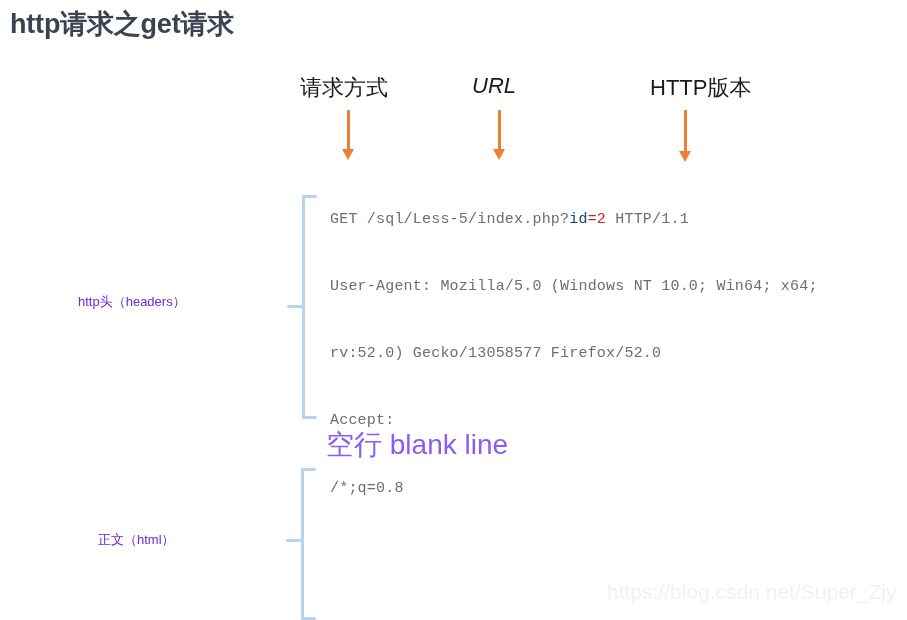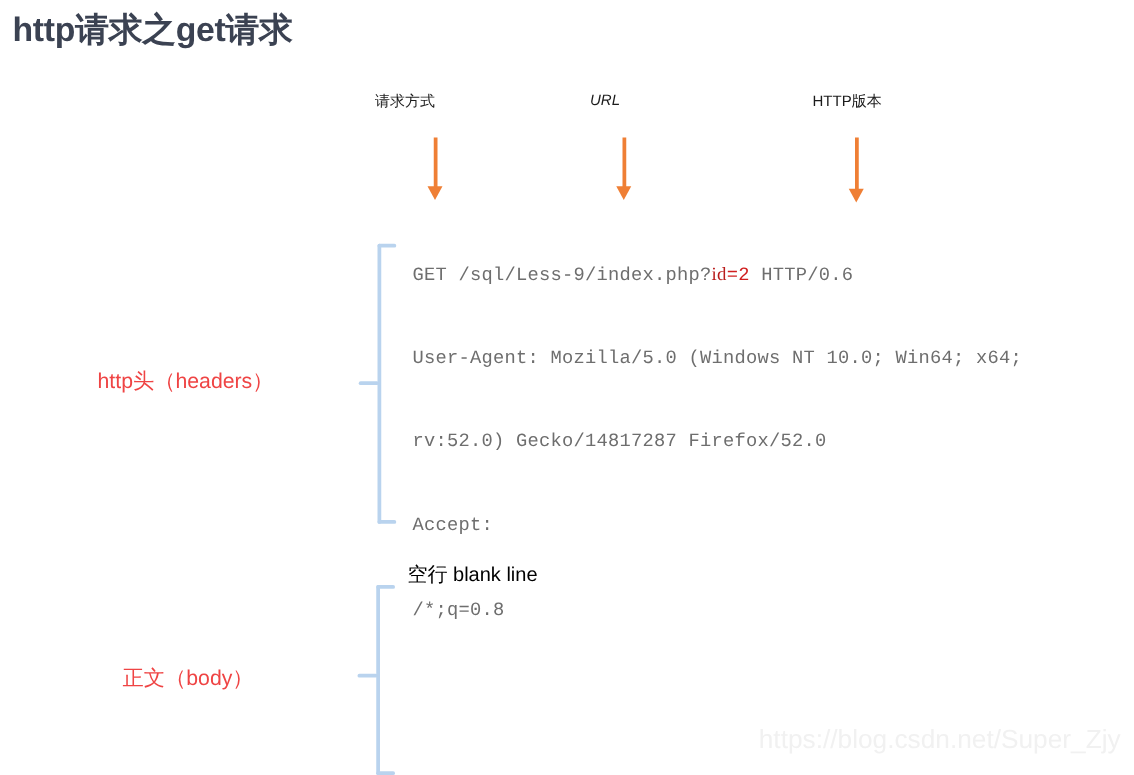--- a/index.html
+++ b/index.html
@@ -19,21 +19,21 @@
     font-size:27px;
     font-weight:bold;
     color:#3b4252;
     letter-spacing:-0.2px;
     white-space:nowrap;
   }
 
   
   .callout-label{
     position:absolute;
-    font-size:12px;
+    font-size:22px;
     color:#1b1b1b;
     white-space:nowrap;
   }
 
   
   .arrow{position:absolute;}
   .arrow .shaft{
     position:absolute;
     left:50%;
     top:0;
@@ -58,37 +58,37 @@
     left:330px; top:164px;
     width:560px;
     font-family:"Liberation Mono","DejaVu Sans Mono",monospace;
     font-size:15px;
     line-height:22.4px;
     color:#6e6e6e;
     white-space:pre;
     letter-spacing:0.2px;
   }
   .req .line{height:22.4px;}
-  .tok-key{color:#b91c1c;font-family:Liberation Serif, serif;}
+  .tok-key{color:#0c4a6e;}
   .tok-val{color:#d01f1f;}
 
   
   .blank-line-cap{
     position:absolute;
-    left:326px; top:450px;
-    font-size:16px;
-    color:#000000;
+    left:326px; top:426px;
+    font-size:28px;
+    color:#8b5cf6;
     white-space:nowrap;
   }
 
   
   .section-label{
     position:absolute;
-    font-size:17px;
-    color:#ef4444;
+    font-size:13px;
+    color:#6d28d9;
     white-space:nowrap;
   }
 
   
   .brace{position:absolute;}
   .brace .spine{
     position:absolute;
     left:8px; top:0;
     width:3px;
     background:#b9d3ee;
@@ -137,23 +137,23 @@
   <div class="arrow" style="left:489px;top:110px;width:20px;height:50px;">
     <div class="shaft" style="height:40px;"></div>
     <div class="head"></div>
   </div>
   <div class="arrow" style="left:675px;top:110px;width:20px;height:52px;">
     <div class="shaft" style="height:42px;"></div>
     <div class="head"></div>
   </div>
 
   <div class="req">
-    <div class="line"><span>GET /sql/Less-9/index.php?</span><span class="tok-key">id</span><span class="tok-val">=2</span><span> HTTP/0.6</span></div>
+    <div class="line"><span>GET /sql/Less-5/index.php?</span><span class="tok-key">id</span><span class="tok-val">=2</span><span> HTTP/1.1</span></div>
     <div class="line">User-Agent: Mozilla/5.0 (Windows NT 10.0; Win64; x64;</div>
-    <div class="line">rv:52.0) Gecko/14817287 Firefox/52.0</div>
+    <div class="line">rv:52.0) Gecko/13058577 Firefox/52.0</div>
     <div class="line">Accept:</div>
     <div class="line">/*;q=0.8</div>
     
     
     
     
   </div>
 
   <div class="blank-line-cap">空行 blank line</div>
 
@@ -166,17 +166,17 @@
 
   <div class="section-label" style="left:78px;top:293px;">http头（headers）</div>
 
   <div class="brace" style="left:293px;top:468px;width:26px;height:152px;">
     <div class="spine" style="height:152px;"></div>
     <div class="tick top"></div>
     <div class="tick bottom"></div>
     <div class="tick mid" style="top:71px;"></div>
   </div>
 
-  <div class="section-label" style="left:98px;top:531px;">正文（body）</div>
+  <div class="section-label" style="left:98px;top:531px;">正文（html）</div>
 
   <div class="watermark">https://blog.csdn.net/Super_Zjy</div>
 
 </div>
 
 </body></html>

